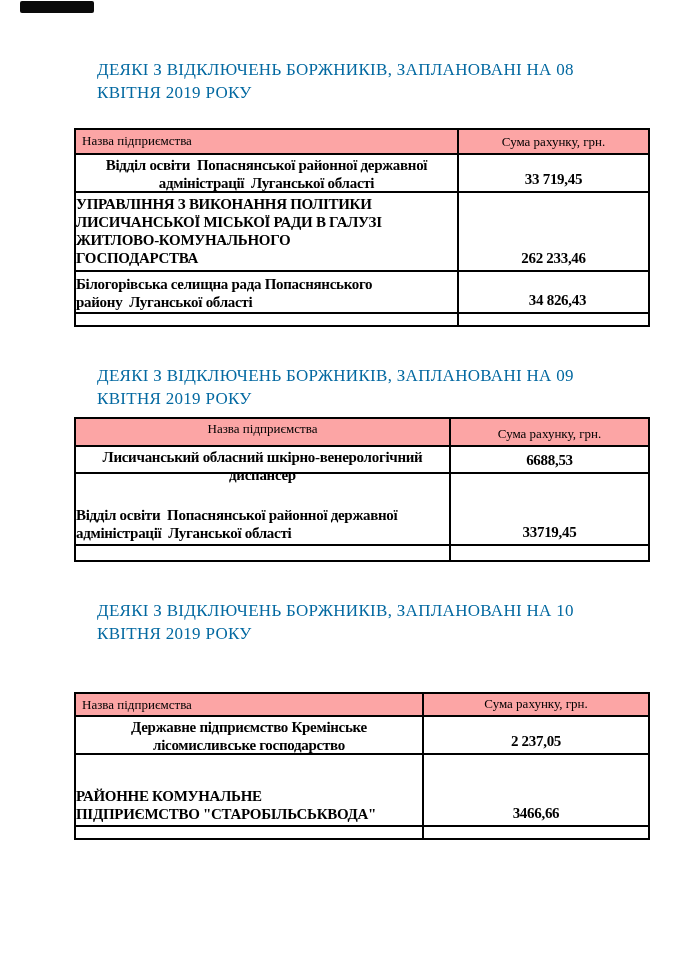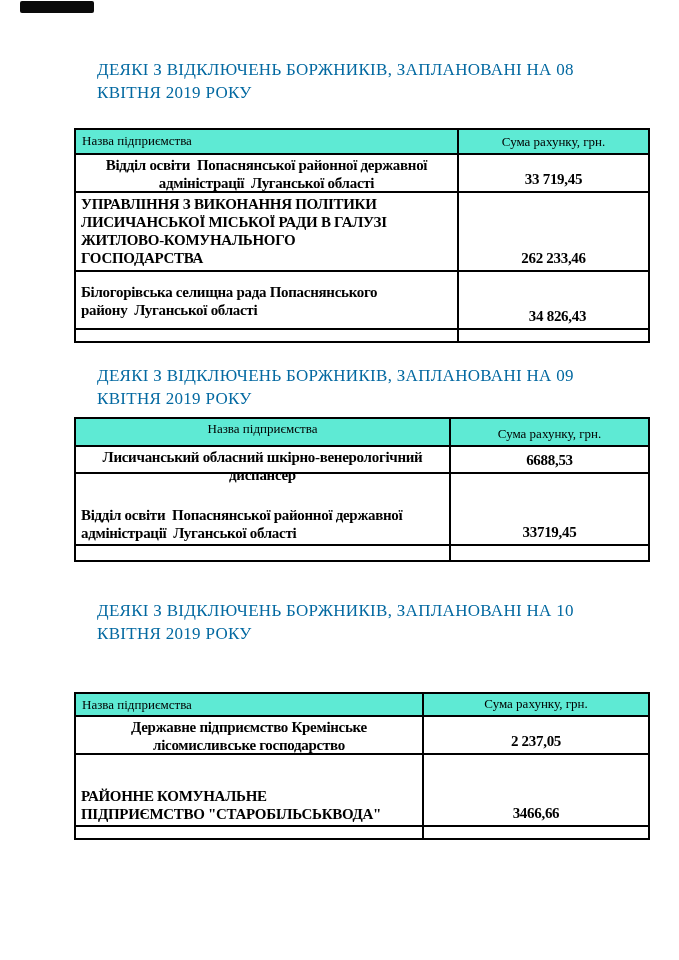--- a/index.html
+++ b/index.html
@@ -12,49 +12,49 @@
   .heading{position:absolute;left:97px;width:525px;color:#0369a1;
         font-size:17px;line-height:23px;letter-spacing:.3px;font-weight:400;}
   #heading-1{top:58px;} #heading-2{top:364px;} #heading-3{top:599px;}
 
   .tbl{position:absolute;left:74px;width:576px;box-sizing:border-box;
        border:2px solid #000;background:#fff;}
   #table-1{top:128px;} #table-2{top:417px;} #table-3{top:692px;}
 
   .t-row{display:flex;border-top:2px solid #000000;box-sizing:border-box;}
   .t-row.first{border-top:none;}
-  .t-row.hdr{background:#5eead4;}
+  .t-row.hdr{background:#fca5a5;}
 
   .c-name{box-sizing:border-box;border-right:2px solid #000;
           white-space:pre-wrap;font-weight:bold;font-size:15px;line-height:18px;
           letter-spacing:-0.3px;display:flex;}
   .c-amt{flex:1;display:flex;align-items:flex-end;justify-content:center;
          font-weight:bold;font-size:15px;letter-spacing:-0.3px;
          box-sizing:border-box;padding-bottom:3px;}
 
   #table-1 .c-name{width:383px;} 
   #table-2 .c-name{width:375px;}
   #table-3 .c-name{width:348px;}
 
   .hdr .c-name,.hdr .c-amt{font-weight:400;font-size:13px;letter-spacing:0;
          align-items:flex-end;padding-bottom:3px;}
   .hdr .c-name.left{padding-left:6px;}
   .hdr .c-name.center{justify-content:center;}
 
   
   #table-1 .hdr{height:23px;}
   #table-1 .r1{height:38px;} #table-1 .r2{height:79px;}
-  #table-1 .r3{height:58px;gap:8px;} #table-1 .r4{height:13px;}
+  #table-1 .r3{height:42px;gap:8px;} #table-1 .r4{height:13px;}
   #table-2 .hdr{height:26px;}
   #table-2 .r1{height:27px;} #table-2 .r2{height:72px;} #table-2 .r3{height:16px;}
   #table-3 .hdr{height:21px;}
   #table-3 .r1{height:38px;} #table-3 .r2{height:72px;} #table-3 .r3{height:13px;}
 
   .c-name.center{justify-content:center;text-align:center;align-items:flex-start;padding-top:1px;}
-  .c-name.left{padding-left:5px;padding-right:4px;align-items:flex-start;padding-top:2px;}
+  .c-name.left{padding-right:4px;align-items:flex-start;padding-top:2px;}
   .c-name.v-center{align-items:center;}
   .c-name.v-bottom{align-items:flex-end;padding-bottom:2px;}
 </style>
 </head>
 <body>
 
 <div id="page">
 
   <div class="redaction-bar"></div>
 

